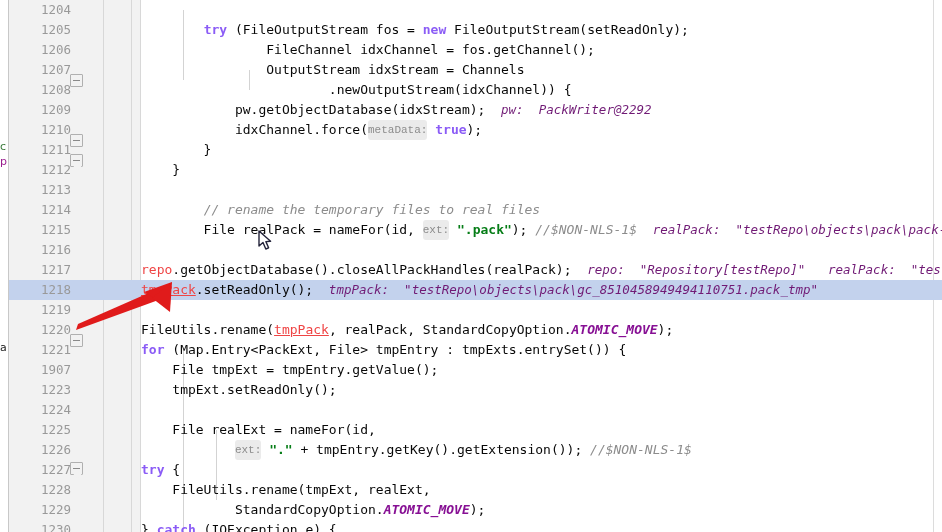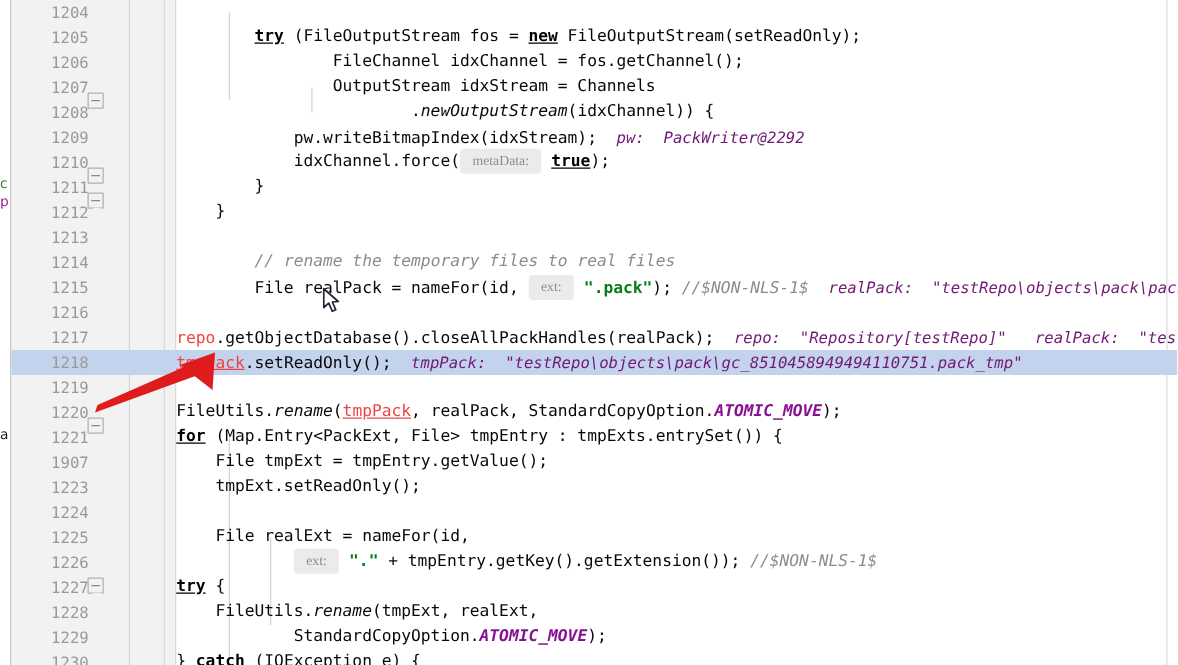--- a/index.html
+++ b/index.html
@@ -123,39 +123,39 @@
     height: 20px;
     white-space: pre;
     font-family: "DejaVu Sans Mono", "Liberation Mono", monospace;
     font-size: 13px;
     line-height: 20px;
     color: #080808;
     z-index: 2;
   }
 
   
-  .kw   { color: #000000; font-weight: bold; text-decoration: underline; }
+  .kw   { color: #8b5cf6; font-weight: bold; }
   .str  { color: #067d17; font-weight: bold; }
   .cmt  { color: #8c8c8c; font-style: italic; }
   .fld  { color: #ef4444; }
-  .mth  { color: #080808; font-style: italic; }
+  .mth  { color: #080808; }
   .sfld { color: #871094; font-style: italic; font-weight: bold; }
   .plain{ color: #080808; }
   .ulk  { text-decoration: underline; }
 
   
   .pchip {
     display: inline-block;
     background: #ebebeb;
     color: #8c8c8c;
     border-radius: 3px;
-    padding: 0 10px;
+    padding: 0 0;
     font-size: 11px;
     font-style: normal;
-    font-family: Liberation Serif, serif;
+    font-family: Liberation Mono, monospace;
     position: relative;
     top: -1px;
   }
   
   .dbg {
     color: #701a75;
     font-style: italic;
     font-family: "DejaVu Sans Mono", "Liberation Mono", monospace;
     font-size: 12.5px;
   }
@@ -278,21 +278,21 @@
       <div class="code"><span class="plain">                OutputStream idxStream = Channels</span></div>
     </div>
 
     <div class="line-row" style="top:80px;">
       <div class="lnum">1208</div>
       <div class="code"><span class="plain">                        .</span><span class="mth">newOutputStream</span><span class="plain">(idxChannel)) {</span></div>
     </div>
 
     <div class="line-row" style="top:100px;">
       <div class="lnum">1209</div>
-      <div class="code"><span class="plain">            pw.writeBitmapIndex(idxStream);  </span><span class="dbg">pw:  PackWriter@2292</span></div>
+      <div class="code"><span class="plain">            pw.getObjectDatabase(idxStream);  </span><span class="dbg">pw:  PackWriter@2292</span></div>
     </div>
 
     <div class="line-row" style="top:120px;">
       <div class="lnum">1210</div>
       <div class="code"><span class="plain">            idxChannel.force(</span><span class="pchip">metaData:</span><span class="plain"> </span><span class="kw">true</span><span class="plain">);</span></div>
     </div>
 
     <div class="line-row" style="top:140px;">
       <div class="lnum">1211</div>
       <div class="code"><span class="plain">        }</span></div>

